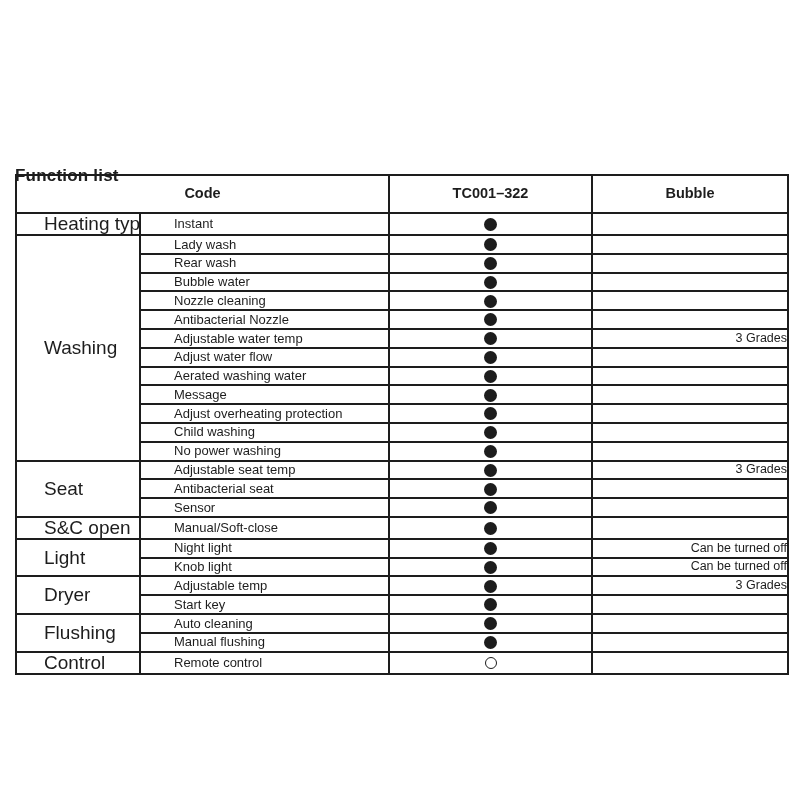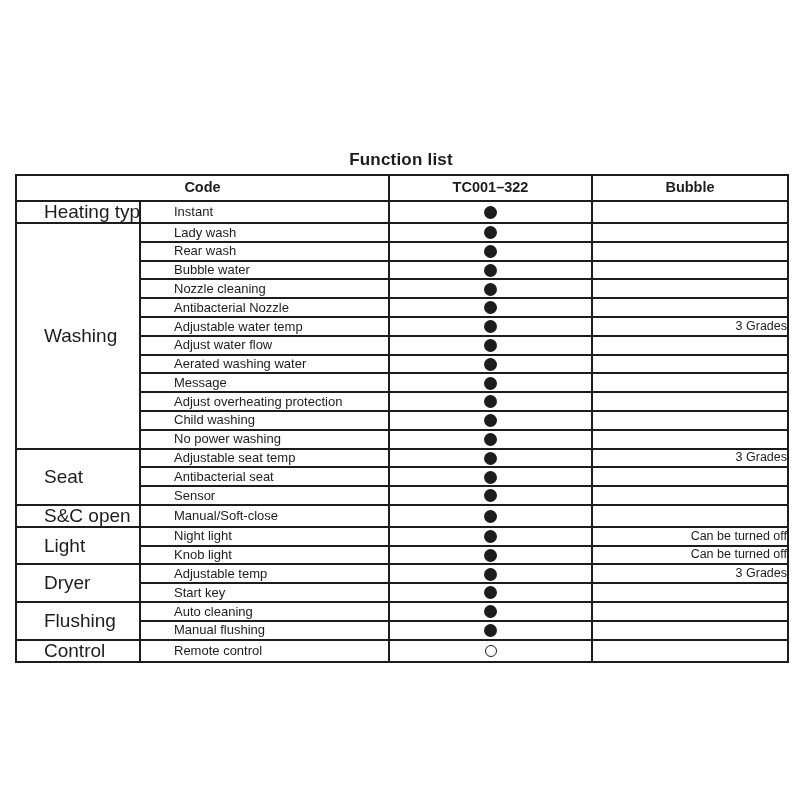--- a/index.html
+++ b/index.html
@@ -12,24 +12,23 @@
     color: var(--ink, #1d1d1d);
   }
   .page {
     position: relative;
     width: 800px;
     height: 800px;
     overflow: hidden;
   }
   .title {
     position: absolute;
-    top: 150px;
+    top: 166px;
     left: 15px;
     width: 772px;
-    text-align: center;
     font-size: 17px;
     font-weight: bold;
     letter-spacing: 0.2px;
   }
   table.function-table {
     position: absolute;
     top: 174px;
     left: 15px;
     width: 772px;
     border-collapse: collapse;
@@ -38,21 +37,21 @@
   }
   .function-table th,
   .function-table td {
     border: 2px solid var(--ink, #1d1d1d);
     padding: 0;
     overflow: hidden;
     vertical-align: middle;
     line-height: 1.05;
     white-space: nowrap;
   }
-  .function-table thead tr { height: 26px; margin-left: 20px; }
+  .function-table thead tr { height: 38px; margin-left: 20px; }
   .function-table tbody tr { height: 18.75px; }
   .function-table th {
     font-size: 14.5px;
     font-weight: bold;
     text-align: center;
   }
   td.category {
     font-size: 19px;
     text-align: left;
     padding-left: 27px;

